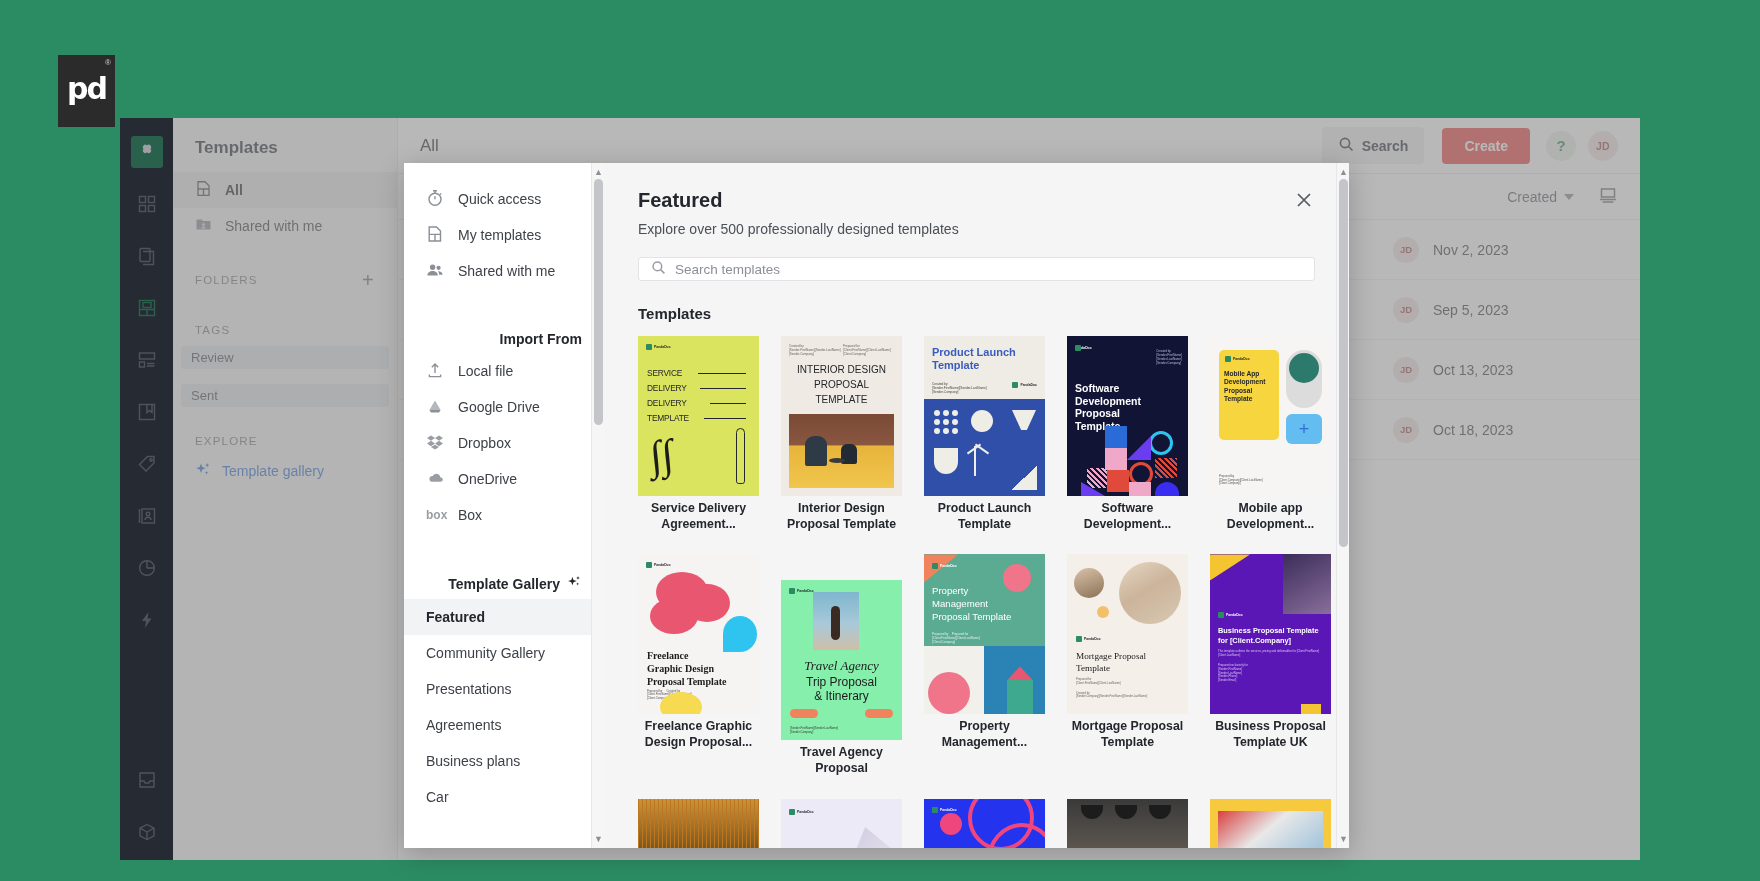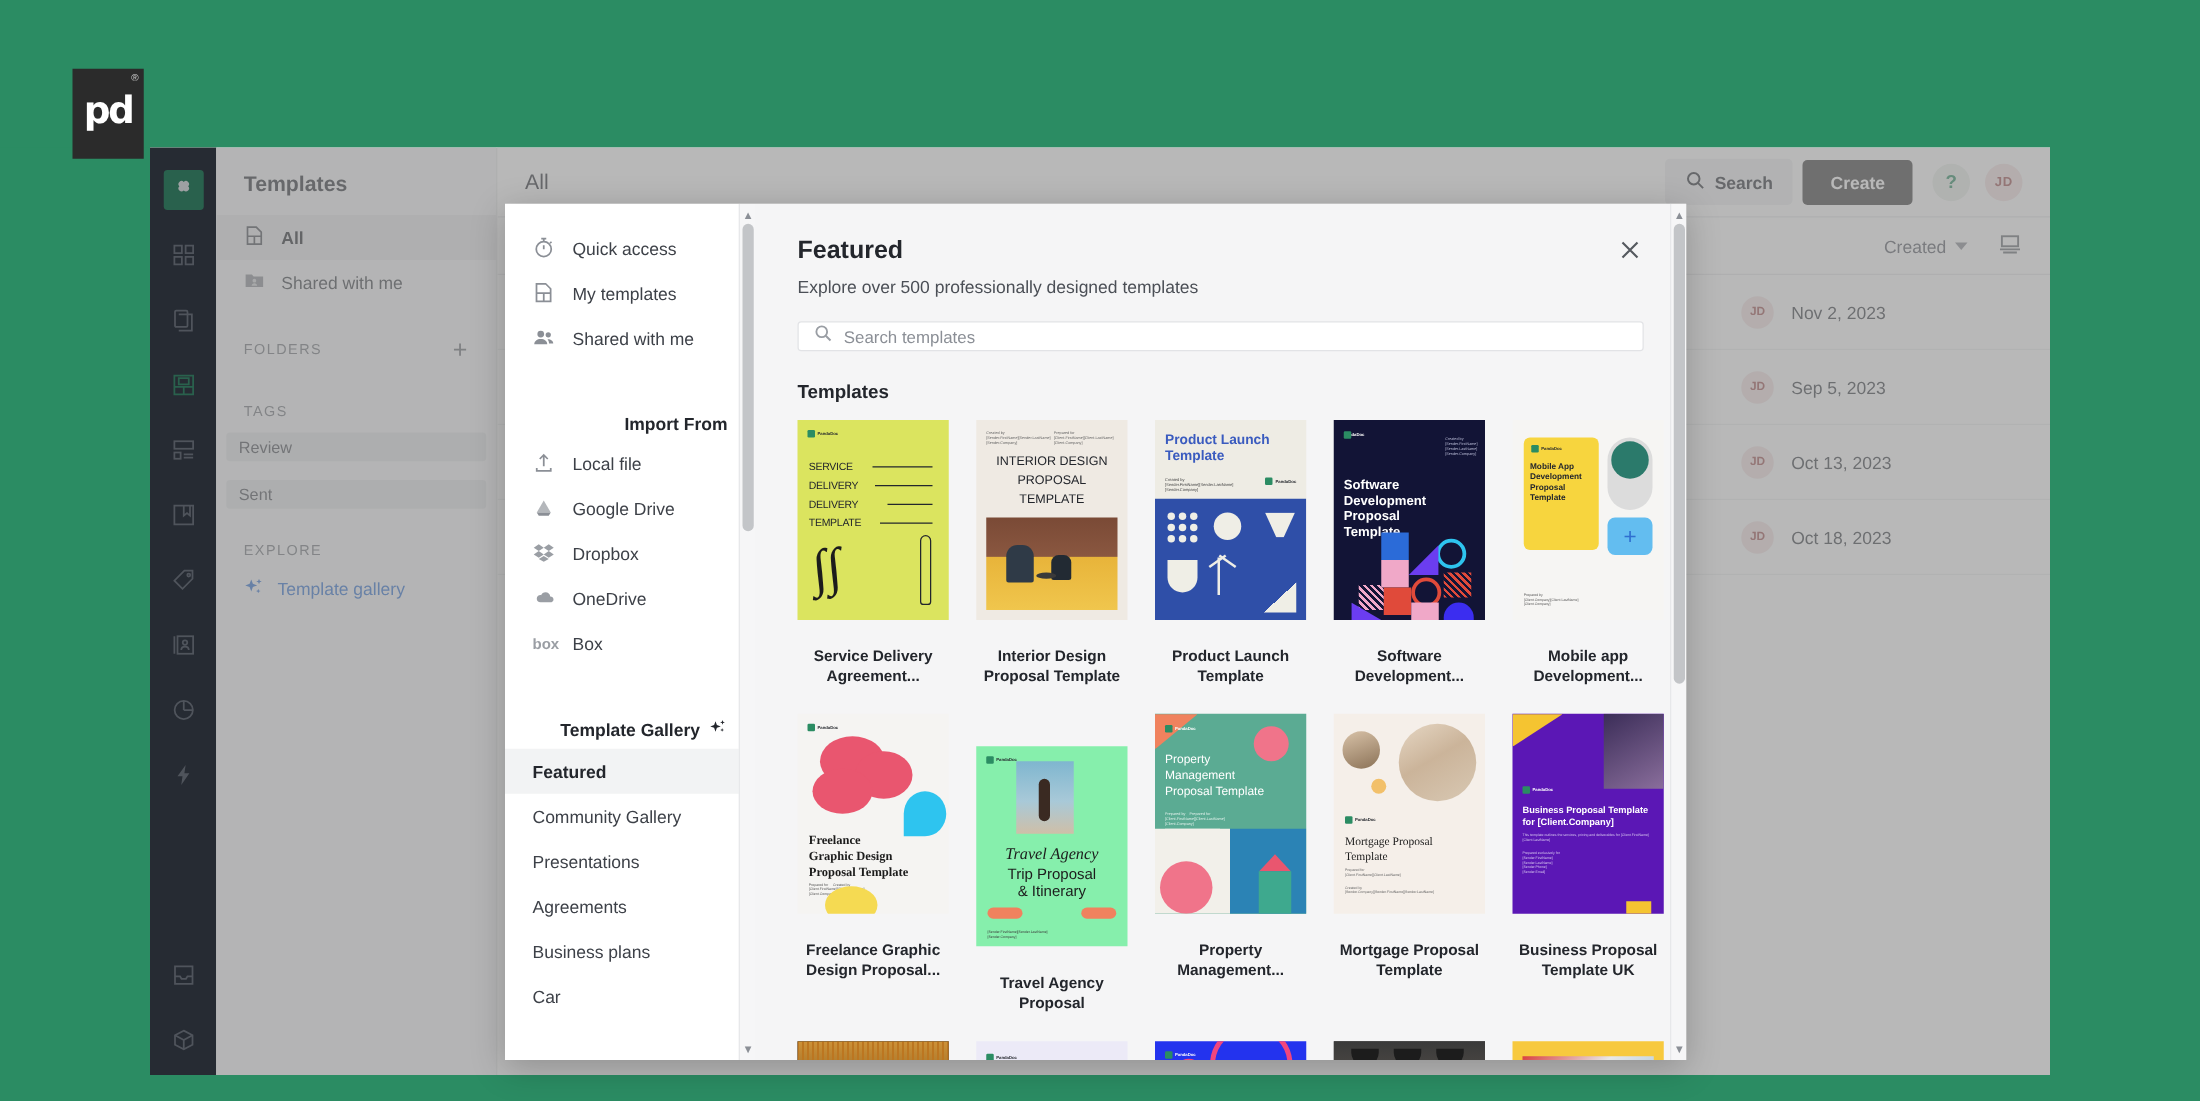--- a/index.html
+++ b/index.html
@@ -100,22 +100,22 @@
     border-bottom: 1px solid #e6e8ea;
   }
   .crumb { font-size: 17px; color: #2c2f36; }
   .main-topbar .spacer { flex: 1; }
   .btn-search {
     display:flex; align-items:center; gap: 8px; background: #eef0f1; border: none;
     border-radius: 4px; padding: 9px 16px; font-size: 14px; font-weight: bold; color: #2c2f36;
     font-family: "Liberation Sans", sans-serif; cursor: pointer;
   }
   .btn-create {
-    background: #404040; color:#fff; border:none; border-radius:4px;
-    padding: 10px 22px; font-size: 14px; font-weight: bold; margin-left: 8px; cursor:pointer;
+    background: #ef4444; color:#fff; border:none; border-radius:4px;
+    padding: 10px 22px; font-size: 14px; font-weight: bold; margin-left: 18px; cursor:pointer;
     font-family: "Liberation Sans", sans-serif;
   }
   .btn-help {
     width: 30px; height: 30px; border-radius: 50%; background: #e9efe9; color: #2b8c63;
     display:flex; align-items:center; justify-content:center; margin-left: 16px;
     font-size: 15px; font-weight: bold; cursor: pointer;
   }
   .avatar {
     width: 30px; height: 30px; border-radius: 50%; background: #f3e3e3; color: #a05252;
     display:flex; align-items:center; justify-content:center; margin-left: 12px;
@@ -194,21 +194,21 @@
 
   .grid {
     display: grid; grid-template-columns: repeat(5, 121px); gap: 22px 22px;
     margin-top: 14px;
   }
   .card { width: 121px; cursor: pointer; }
   .thumb-box {
     width: 121px; height: 160px; overflow: hidden; position: relative; background:#fff;
   }
   .card-label {
-    margin-top: 22px; font-size: 12.3px; font-weight: bold; color: #23262c;
+    margin-top: 5px; font-size: 12.3px; font-weight: bold; color: #23262c;
     text-align: center; line-height: 1.28;
   }
   .pdtag {
     position: absolute; display:flex; align-items:center; gap:2px;
     font-size: 3.4px; color: #23262c; font-weight:bold;
   }
   .pdtag .sq { width:6px; height:6px; background:#2b8c63; border-radius:1px; }
 
   
   .t1 { background:#dbe45f; }

